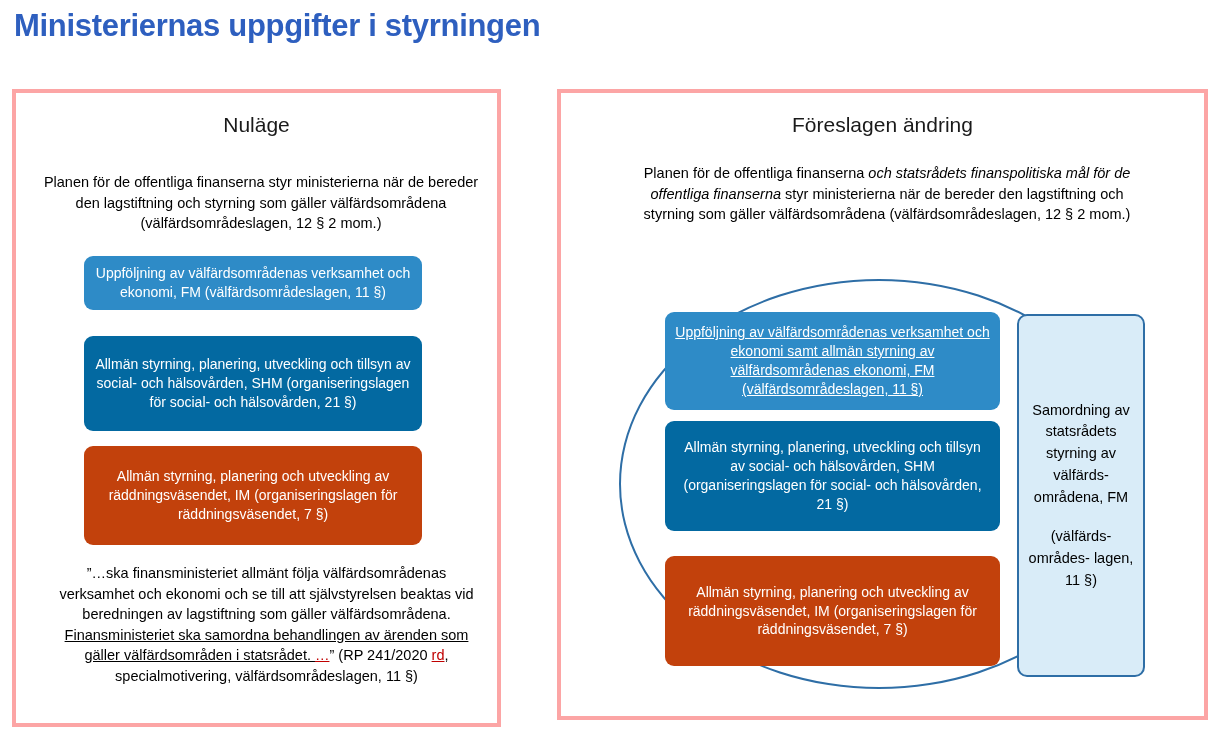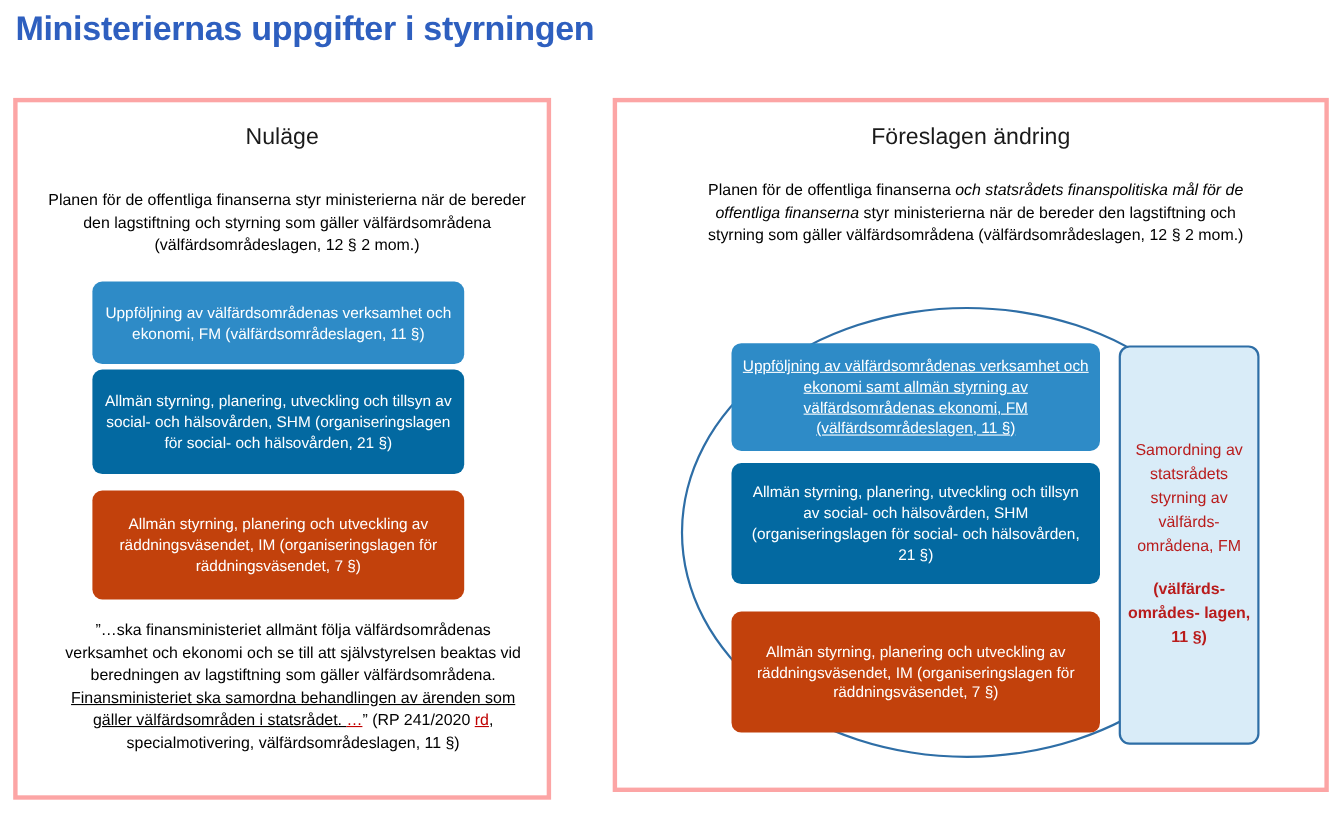--- a/index.html
+++ b/index.html
@@ -85,21 +85,21 @@
     justify-content: center;
     text-align: center;
     box-sizing: border-box;
     padding: 6px 10px;
   }
   .box-blue { background: #2E8BC7; }
   .box-teal { background: #0369a1; }
   .box-orange { background: #c2410c; }
 
   
-  .lbox1 { left: 68px; top: 163px; width: 338px; height: 75px; }
+  .lbox1 { left: 68px; top: 163px; width: 338px; height: 54px; }
   .lbox2 { left: 68px; top: 243px; width: 338px; height: 95px; }
   .lbox3 { left: 68px; top: 353px; width: 338px; height: 99px; }
 
   .quote {
     position: absolute;
     left: 38px;
     top: 470px;
     width: 425px;
     font-size: 14.5px;
     line-height: 1.42;
@@ -138,26 +138,25 @@
     border: 2px solid #2E6EA6;
     border-radius: 10px;
     box-sizing: border-box;
     display: flex;
     flex-direction: column;
     align-items: center;
     justify-content: center;
     text-align: center;
     font-size: 14.5px;
     line-height: 1.5;
-    color: #b91c1c;
+    color: #000000;
     padding: 8px 6px;
   }
   .side-card .sc-sub {
     margin-top: 18px;
-    font-weight: bold;
   }
 </style>
 </head>
 <body>
 
 <div class="page-title">Ministeriernas uppgifter i styrningen</div>
 
 <div class="panel panel-left">
   <div class="panel-heading">Nuläge</div>
 

